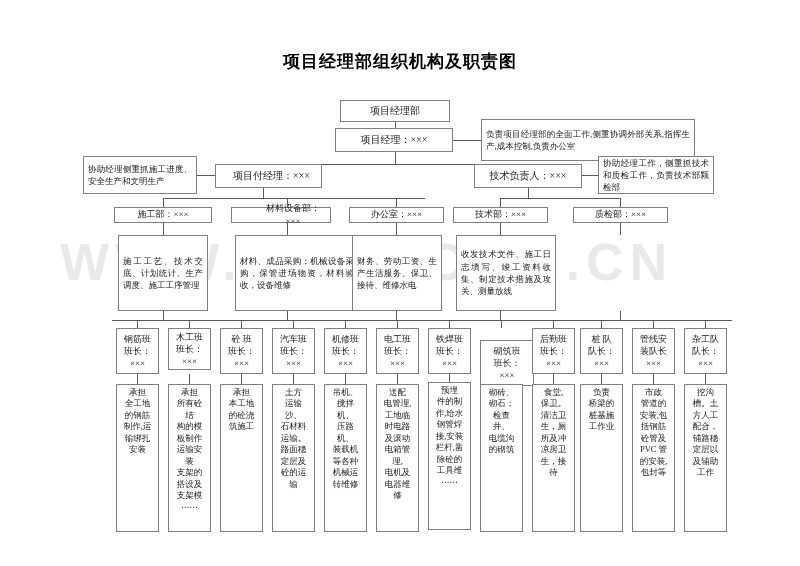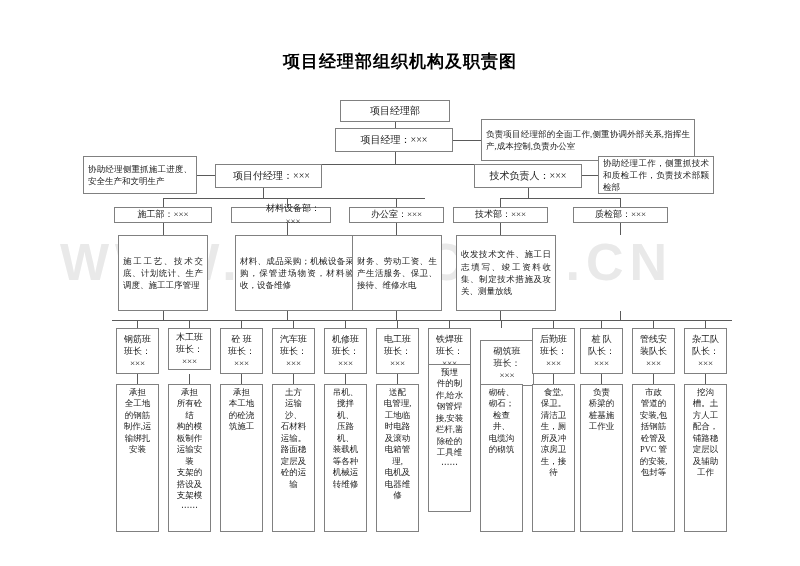--- a/index.html
+++ b/index.html
@@ -321,21 +321,21 @@
   <div class="node fs85" style="left:376px; top:384px; width:43px; height:148px;">
     <span class="txt t-center pre dtop">送配
 电管理,
 工地临
 时电路
 及滚动
 电箱管理,
 电机及
 电器维修</span>
   </div>
-  <div class="node fs85" style="left:428px; top:364px; width:43px; height:148px;justify-content:flex-end;">
+  <div class="node fs85" style="left:428px; top:382px; width:43px; height:148px;justify-content:flex-end;">
     <span class="txt t-center pre dtop">预埋
 件的制
 作,给水
 钢管焊
 接,安装
 栏杆,凿
 除砼的
 工具维
 ⋯⋯</span>
   </div>

